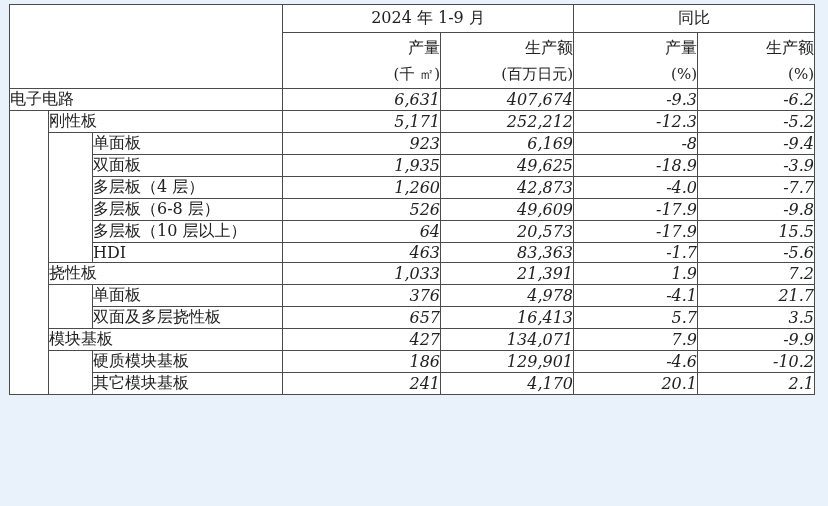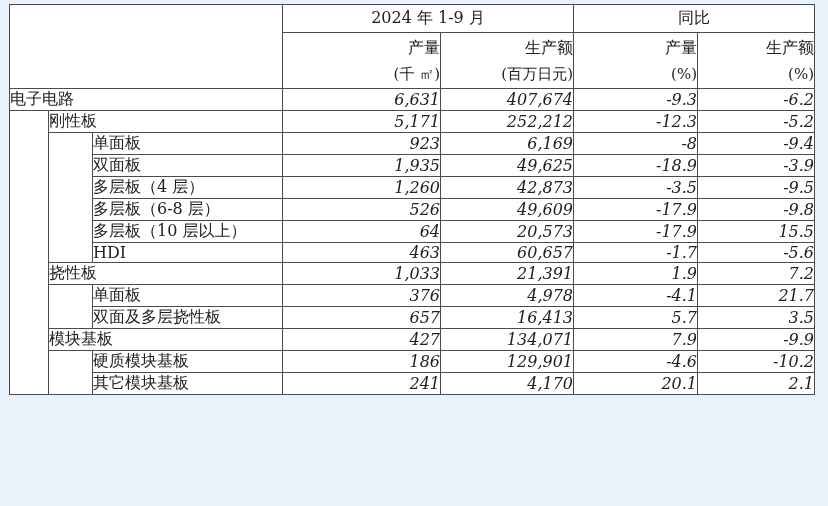--- a/index.html
+++ b/index.html
@@ -111,41 +111,41 @@
         <td class="label">双面板</td>
         <td class="num">1,935</td>
         <td class="num">49,625</td>
         <td class="num">-18.9</td>
         <td class="num">-3.9</td>
       </tr>
       <tr>
         <td class="label">多层板（4 层）</td>
         <td class="num">1,260</td>
         <td class="num">42,873</td>
-        <td class="num">-3.5</td>
-        <td class="num">-9.5</td>
+        <td class="num">-4.0</td>
+        <td class="num">-7.7</td>
       </tr>
       <tr>
         <td class="label">多层板（6-8 层）</td>
         <td class="num">526</td>
         <td class="num">49,609</td>
         <td class="num">-17.9</td>
         <td class="num">-9.8</td>
       </tr>
       <tr>
         <td class="label">多层板（10 层以上）</td>
         <td class="num">64</td>
         <td class="num">20,573</td>
         <td class="num">-17.9</td>
         <td class="num">15.5</td>
       </tr>
       <tr>
         <td class="label">HDI</td>
         <td class="num">463</td>
-        <td class="num">60,657</td>
+        <td class="num">83,363</td>
         <td class="num">-1.7</td>
         <td class="num">-5.6</td>
       </tr>
       <tr>
         <td class="label" colspan="2">挠性板</td>
         <td class="num">1,033</td>
         <td class="num">21,391</td>
         <td class="num">1.9</td>
         <td class="num">7.2</td>
       </tr>

